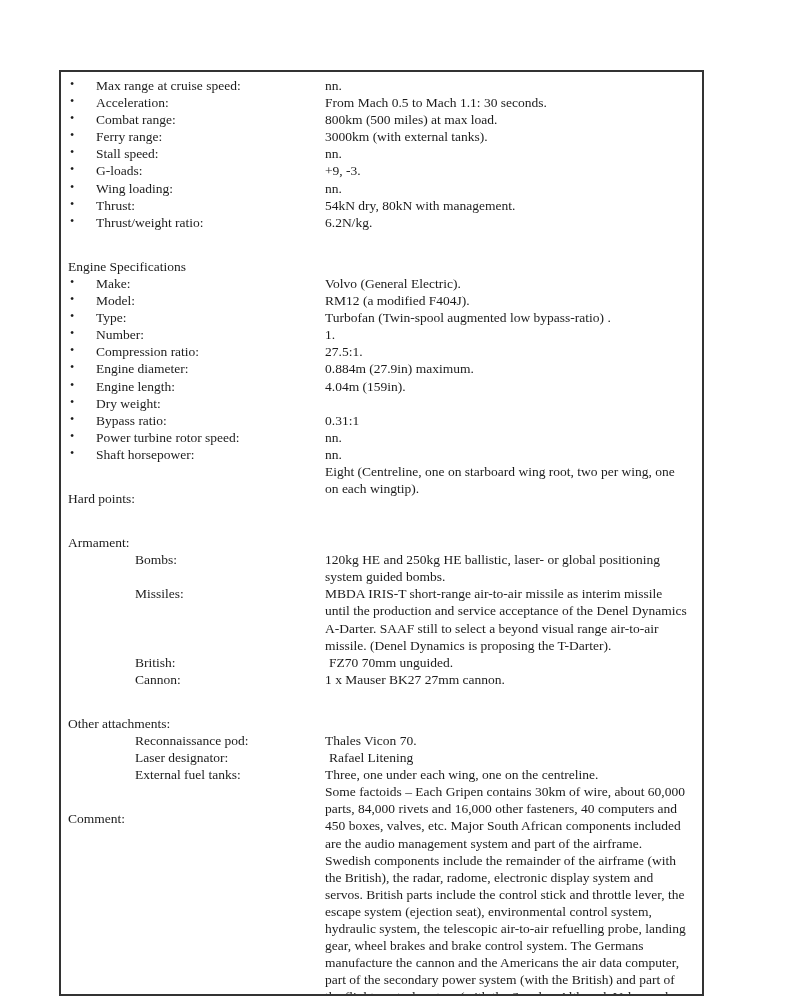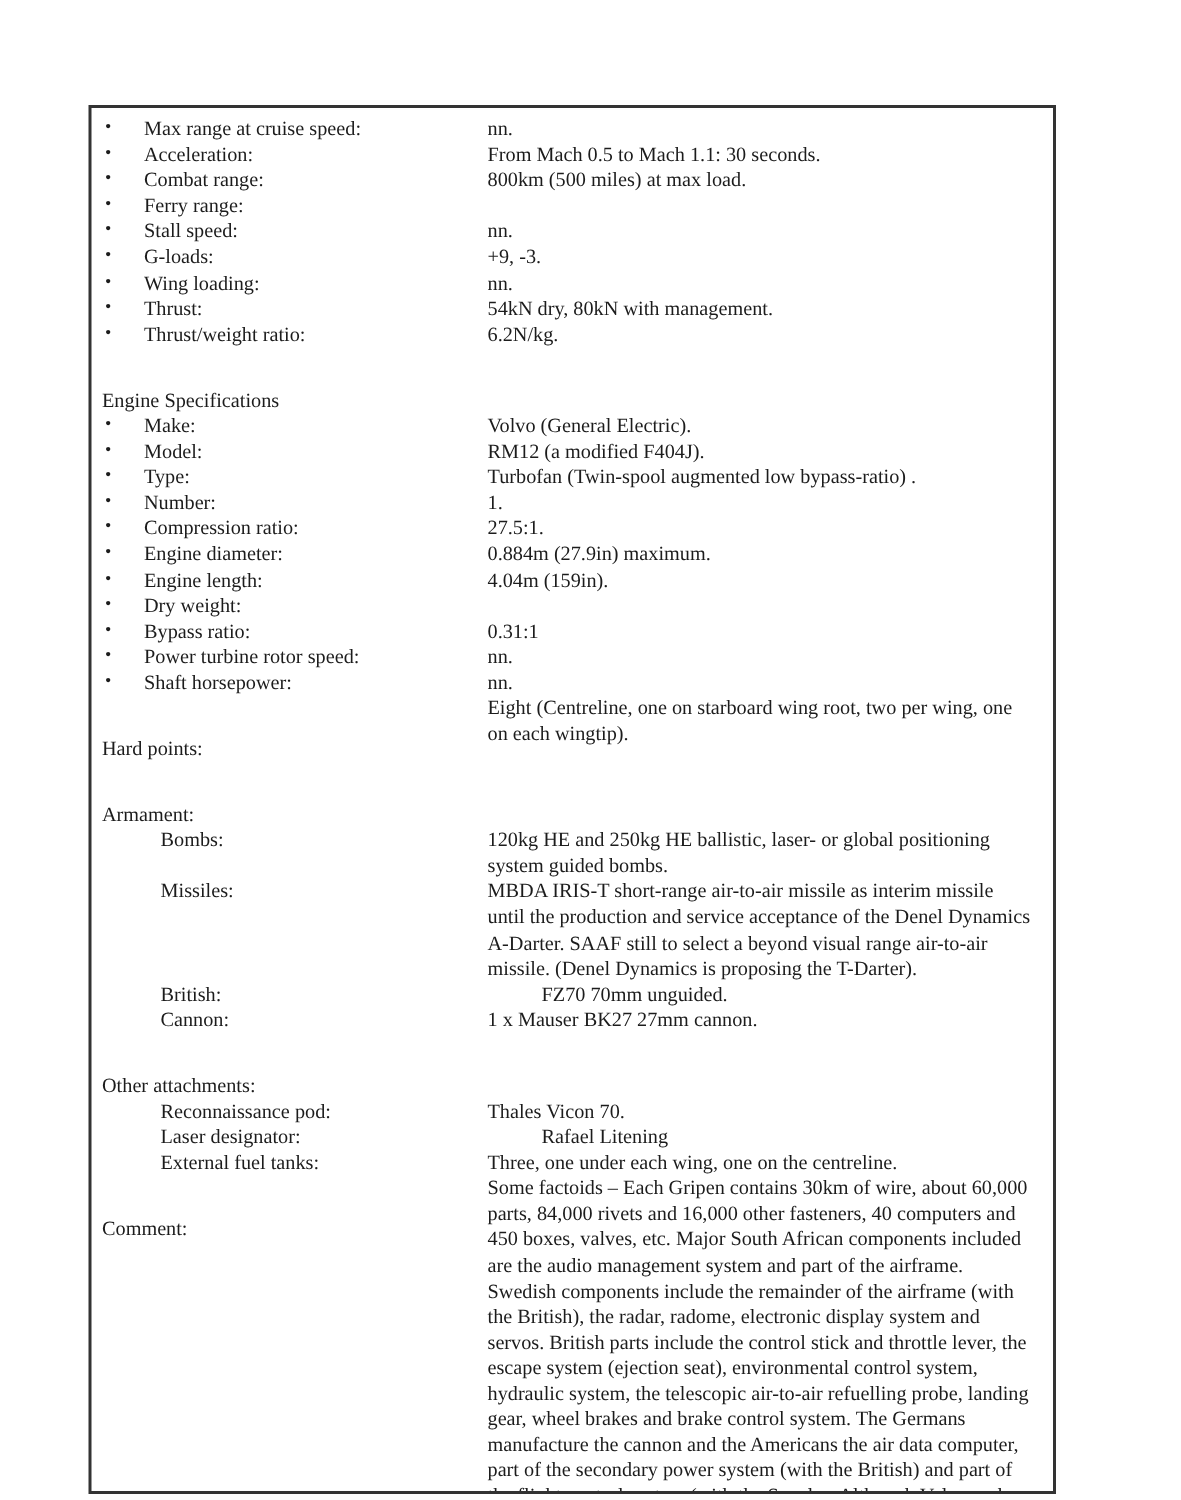--- a/index.html
+++ b/index.html
@@ -28,33 +28,33 @@
     line-height:17.1px;
   }
   .label-cell{
     flex:0 0 264px;
     position:relative;
     box-sizing:border-box;
     white-space:nowrap;
   }
   .label-cell.tier0{padding-left:7px;margin-top:27px;}
   .label-cell.bullet{padding-left:35px;}
-  .label-cell.tier1{padding-left:46px;}
+  .label-cell.tier1{padding-left:74px;}
   .label-cell.shift{}
   .bullet-dot{
     position:absolute;
     left:9px;top:-1px;
     font-size:12px;
   }
   .value-cell{
     flex:1 1 auto;
     box-sizing:border-box;
     padding-right:12px;
   }
-  .value-cell.shift{padding-left:4px;margin-left:32px;}
+  .value-cell.shift{padding-left:4px;}
 </style>
 </head>
 <body>
 
 <div class="page">
   <div class="spec-box">
     <div id="rows">
         <div class="row">
           <div class="label-cell bullet"><span class="bullet-dot">•</span>Max range at cruise speed:</div>
           <div class="value-cell">nn.</div>
@@ -62,20 +62,21 @@
         <div class="row">
           <div class="label-cell bullet"><span class="bullet-dot">•</span>Acceleration:</div>
           <div class="value-cell">From Mach 0.5 to Mach 1.1: 30 seconds.</div>
         </div>
         <div class="row">
           <div class="label-cell bullet"><span class="bullet-dot">•</span>Combat range:</div>
           <div class="value-cell">800km (500 miles) at max load.</div>
         </div>
         <div class="row">
           <div class="label-cell bullet"><span class="bullet-dot">•</span>Ferry range:</div>
+          <div class="value-cell">3000km (with external tanks).</div>
         </div>
         <div class="row">
           <div class="label-cell bullet"><span class="bullet-dot">•</span>Stall speed:</div>
           <div class="value-cell">nn.</div>
         </div>
         <div class="row">
           <div class="label-cell bullet"><span class="bullet-dot">•</span>G-loads:</div>
           <div class="value-cell">+9, -3.</div>
         </div>
         <div class="row">

